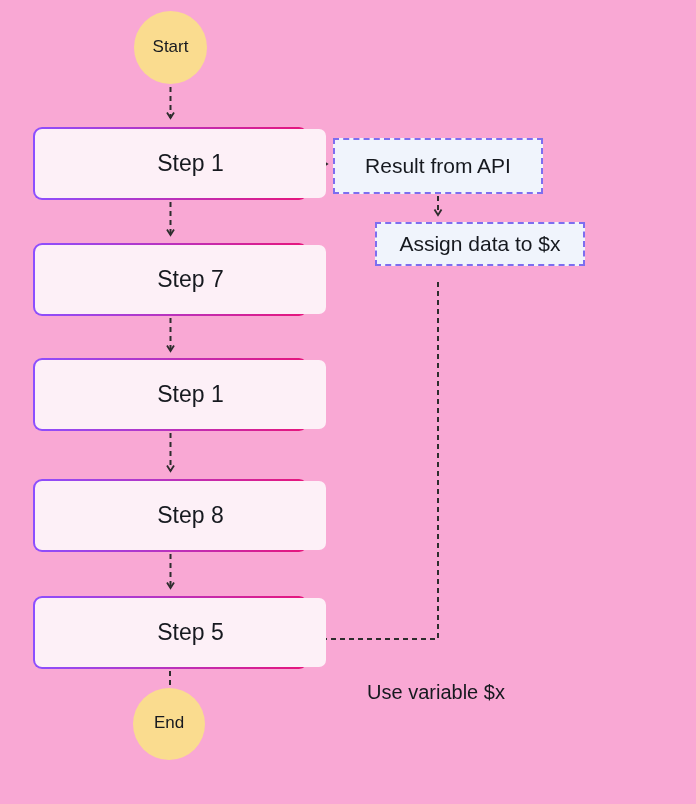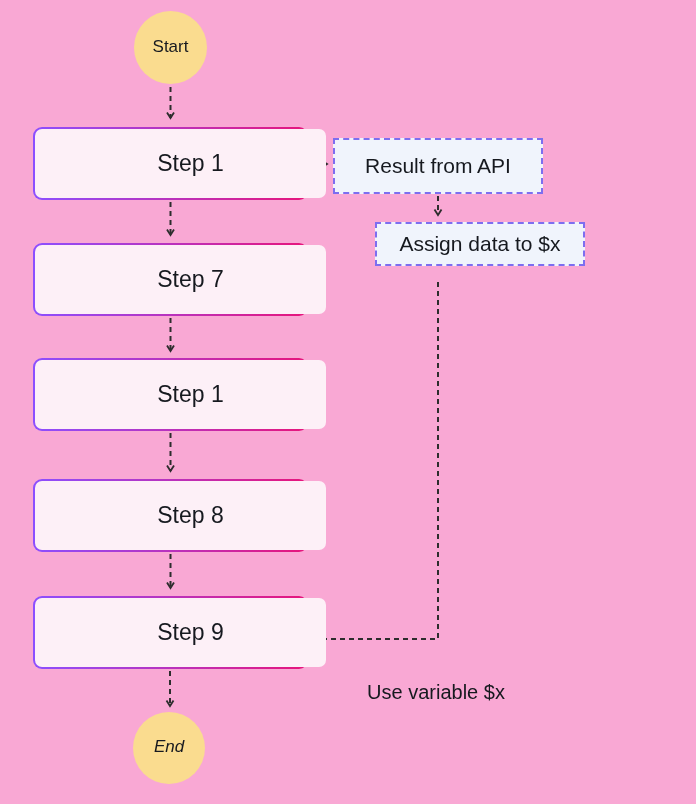--- a/index.html
+++ b/index.html
@@ -112,30 +112,30 @@
 
   <div class="step" style="top:358px;">
     <div class="step-inner">Step 1</div>
   </div>
 
   <div class="step" style="top:479px;">
     <div class="step-inner">Step 8</div>
   </div>
 
   <div class="step" style="top:596px;">
-    <div class="step-inner">Step 9</div>
+    <div class="step-inner">Step 5</div>
   </div>
 
   <div class="annotation" style="top:138px; height:56px;">
     <span>Result from API</span>
   </div>
 
   <div class="annotation" style="top:222px; height:44px;margin-left:42px;">
     <span>Assign data to $x</span>
   </div>
 
   <div class="edge-label">Use variable $x</div>
 
-  <div class="terminal" style="left:133px; top:712px; width:72px; height:72px;font-style:italic;">
+  <div class="terminal" style="left:133px; top:688px; width:72px; height:72px;">
     <span class="lbl">End</span>
   </div>
 
 </div>
 
 </body></html>

